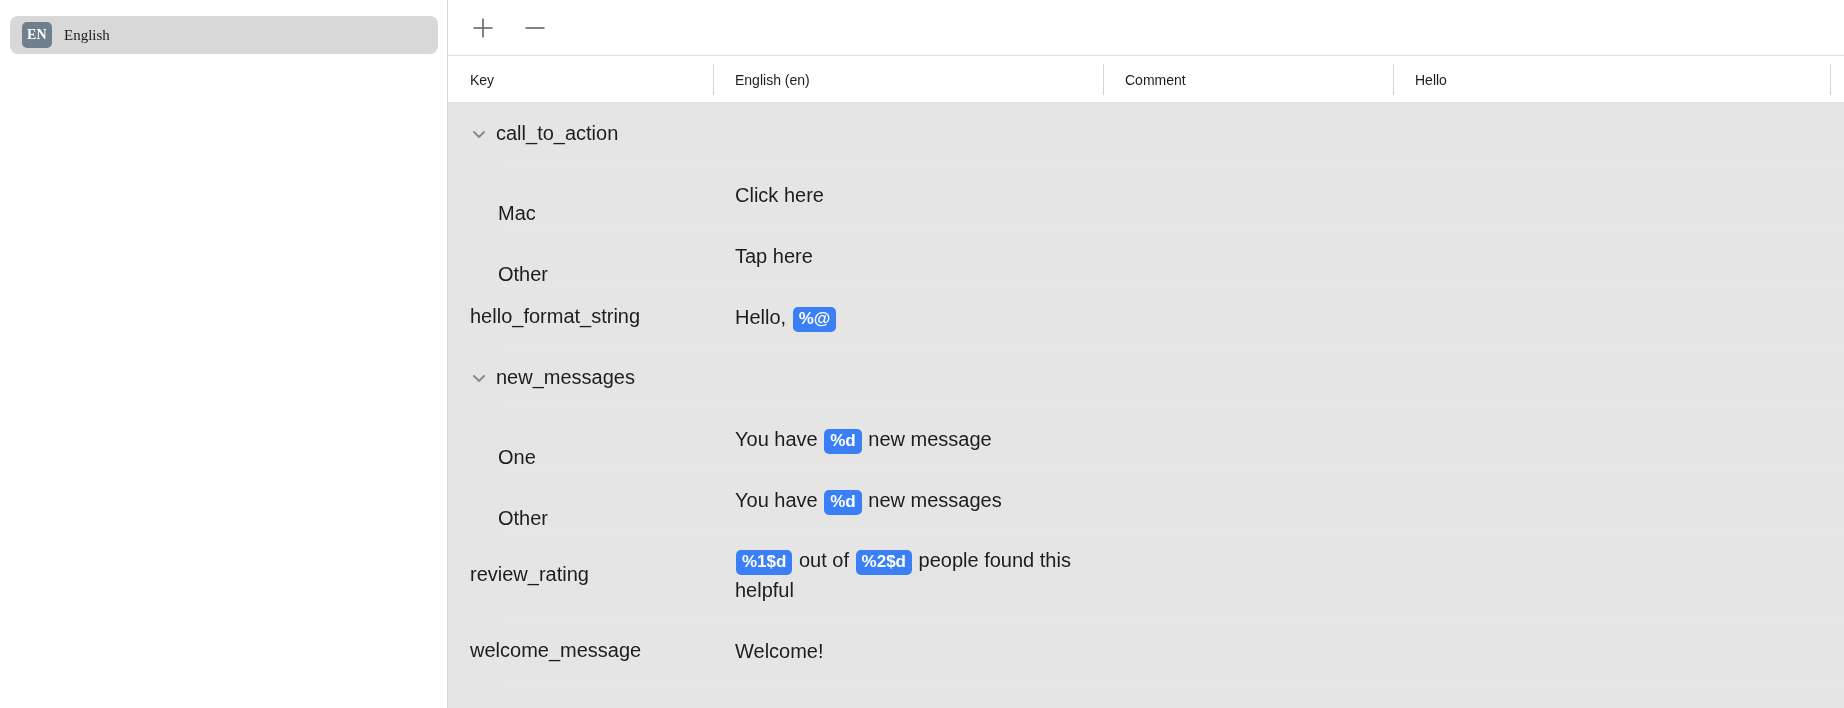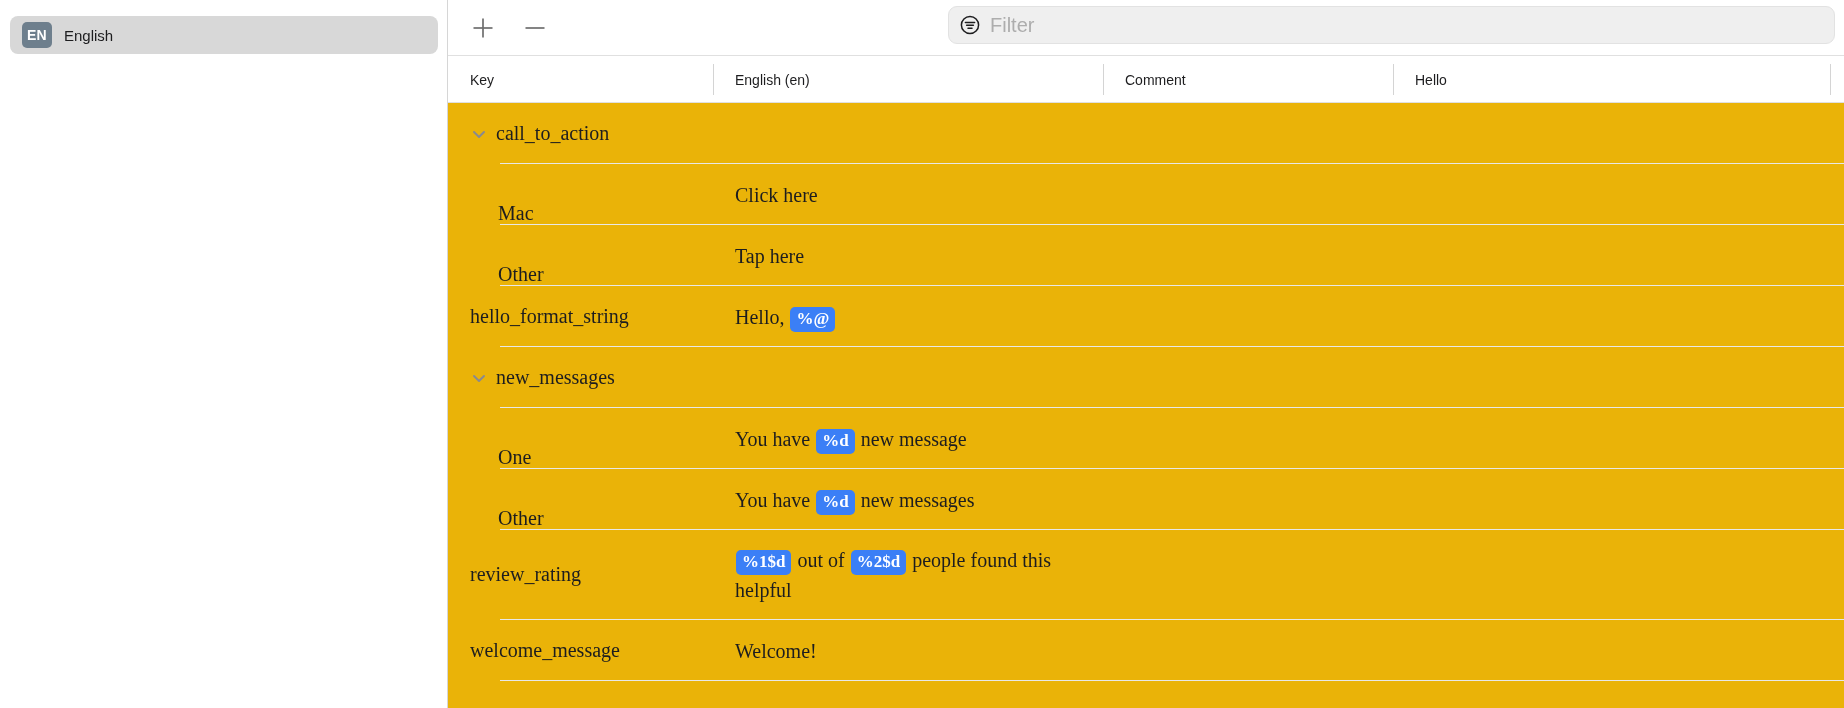--- a/index.html
+++ b/index.html
@@ -46,20 +46,21 @@
   .sidebar-row {
     display: flex;
     align-items: center;
     gap: 12px;
     height: 38px;
     margin: 0 10px;
     padding: 0 12px;
     border-radius: 8px;
     background: #d8d8d8;
     box-sizing: border-box;
+    font-family: Liberation Serif, serif;
   }
 
   .lang-badge {
     width: 30px;
     height: 26px;
     border-radius: 5px;
     background: #6e7f8d;
     color: #ffffff;
     font-size: 14px;
     font-weight: bold;
@@ -199,22 +200,21 @@
     top: 8px;
     bottom: 8px;
     width: 1px;
     background: #d4d4d4;
   }
 
   
   .table-body {
     flex: 1 1 auto;
     overflow: hidden;
-    background: #eab308;
-    font-family: Liberation Serif, serif;
+    background: #e5e5e5;
   }
 
   .row {
     position: relative;
     display: flex;
     align-items: flex-start;
     box-sizing: border-box;
     min-height: 61px;
   }
   .row .rule {
@@ -310,31 +310,20 @@
           <line x1="13" y1="3.5" x2="13" y2="22.5" stroke="#6e6e6e" stroke-width="1.7"></line>
           <line x1="3.5" y1="13" x2="22.5" y2="13" stroke="#6e6e6e" stroke-width="1.7"></line>
         </svg>
       </button>
       <button class="tool-btn">
         <svg width="26" height="26" viewBox="0 0 26 26">
           <line x1="3.5" y1="13" x2="22.5" y2="13" stroke="#6e6e6e" stroke-width="1.7"></line>
         </svg>
       </button>
 
-      <div class="filter-wrap">
-        <div class="filter-field">
-          <svg width="22" height="22" viewBox="0 0 22 22">
-            <circle cx="11" cy="11" r="8.6" fill="none" stroke="#1d1d1f" stroke-width="1.5"></circle>
-            <line x1="6.4" y1="8.4" x2="15.6" y2="8.4" stroke="#1d1d1f" stroke-width="1.5" stroke-linecap="round"></line>
-            <line x1="7.6" y1="11.3" x2="14.4" y2="11.3" stroke="#1d1d1f" stroke-width="1.5" stroke-linecap="round"></line>
-            <line x1="9.0" y1="14.2" x2="13.0" y2="14.2" stroke="#1d1d1f" stroke-width="1.5" stroke-linecap="round"></line>
-          </svg>
-          <span class="filter-placeholder">Filter</span>
-        </div>
-      </div>
     </div>
 
     <div class="col-header">
       <div class="hcell h-key">
         <span class="htext">Key</span>
       </div>
       <div class="hcell h-value sep">
         <span class="htext">English (en)</span>
       </div>
       <div class="hcell h-comment sep">

